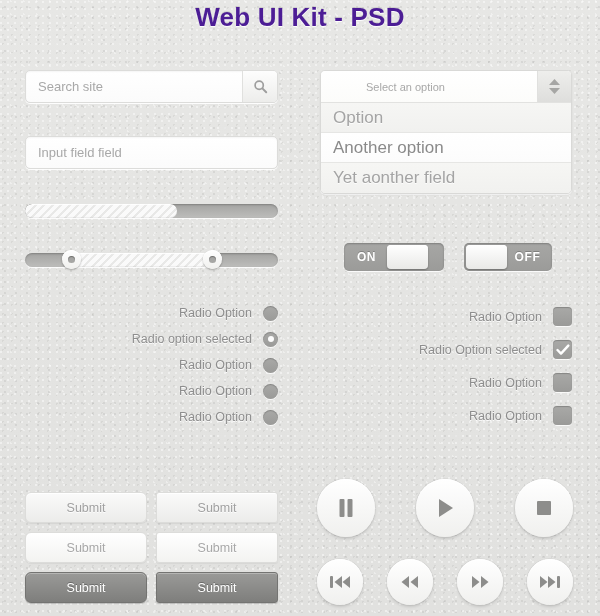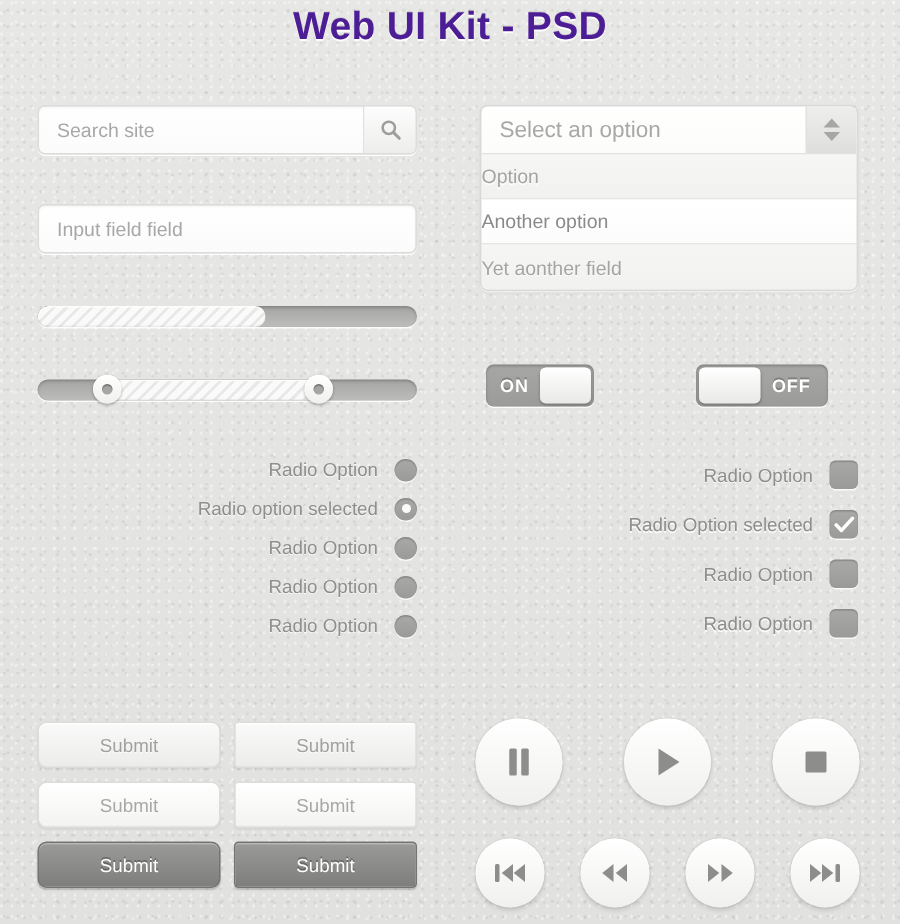--- a/index.html
+++ b/index.html
@@ -174,37 +174,39 @@
   #select-head {
     height: 32px;
     display: flex;
     align-items: center;
     background: linear-gradient(#ffffff, #fcfcfa);
     border-bottom: 1px solid #e2e2e0;
     cursor: pointer;
   }
   #select-head .ph {
     flex: 1;
-    font-size: 15px;
+    font-size: 11px;
     color: #a8a8a8;
     padding-left: 12px;
+    margin-left: 33px;
   }
   #select-stepper {
     width: 34px;
     align-self: stretch;
     border-left: 1px solid #e0e0de;
     background: linear-gradient(#eeeeec, #dededc);
     display: flex; align-items: center; justify-content: center;
     cursor: pointer;
   }
   .option-row {
     height: 30px;
     display: flex;
     align-items: center;
-    font-size: 13px;
+    padding-left: 12px;
+    font-size: 17px;
     color: #a4a4a4;
     border-bottom: 1px solid #e6e6e4;
     background: linear-gradient(#f6f6f4, #f1f1ef);
     cursor: pointer;
     text-shadow: 0 1px 0 rgba(255,255,255,.8);
   }
   .option-row:last-child { border-bottom: none; }
   .option-row.hl {
     background: linear-gradient(#ffffff, #fcfcfc);
     color: #8a8a8a;
@@ -230,21 +232,21 @@
     text-align: center;
     letter-spacing: .6px;
   }
   .toggle .knob {
     width: 41px;
     height: 24px;
     border-radius: 4px;
     background: linear-gradient(#ffffff, #e9e9e7);
     box-shadow: 0 1px 2px rgba(0,0,0,.3), inset 0 1px 0 #fff;
   }
-  #toggle-on  { left: 324px; top: 243px; width: 72px; }
+  #toggle-on  { left: 344px; top: 243px; width: 100px; }
   #toggle-off { left: 464px; top: 243px; width: 88px; }
 
   
   #checkbox-group { left: 390px; top: 300px; width: 182px; }
   .check-row {
     height: 33px;
     display: flex;
     align-items: center;
     justify-content: flex-end;
     gap: 11px;
@@ -410,21 +412,21 @@
     <div class="check-row">
       <span class="lbl">Radio Option</span>
       <span class="check-box"></span>
     </div>
     <div class="check-row">
       <span class="lbl">Radio Option</span>
       <span class="check-box"></span>
     </div>
   </div>
 
-<div class="abs" id="button-grid" style="left:25px; top:481px; width:253px; display:grid; grid-template-columns:122px 122px; grid-gap:9px 9px;">
+<div class="abs" id="button-grid" style="left:25px; top:492px; width:253px; display:grid; grid-template-columns:122px 122px; grid-gap:9px 9px;">
     <div class="btn light r-round">Submit</div>
     <div class="btn light r-sharp">Submit</div>
     <div class="btn white r-round">Submit</div>
     <div class="btn white r-sharp">Submit</div>
     <div class="btn dark r-round">Submit</div>
     <div class="btn dark r-sharp">Submit</div>
   </div>
 
 <div class="abs" id="media-primary" style="left:317px; top:479px; width:256px; display:flex; justify-content:space-between;">
     <div class="media-btn media-lg">

